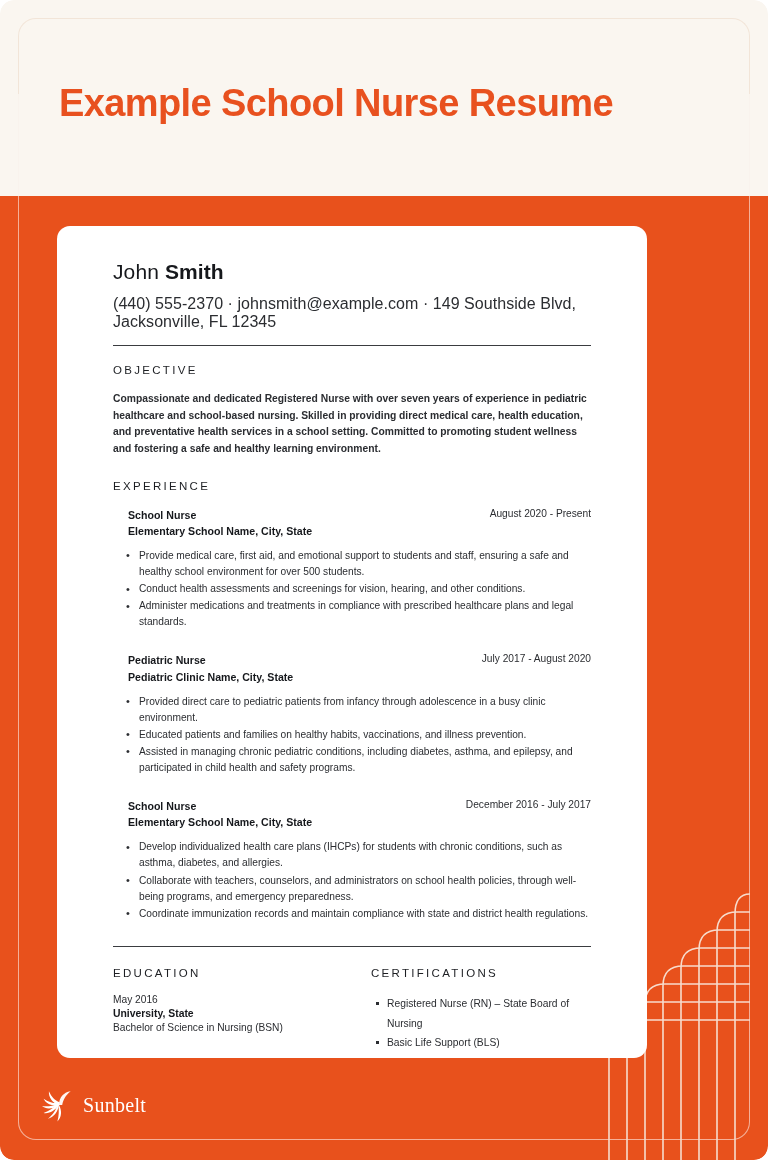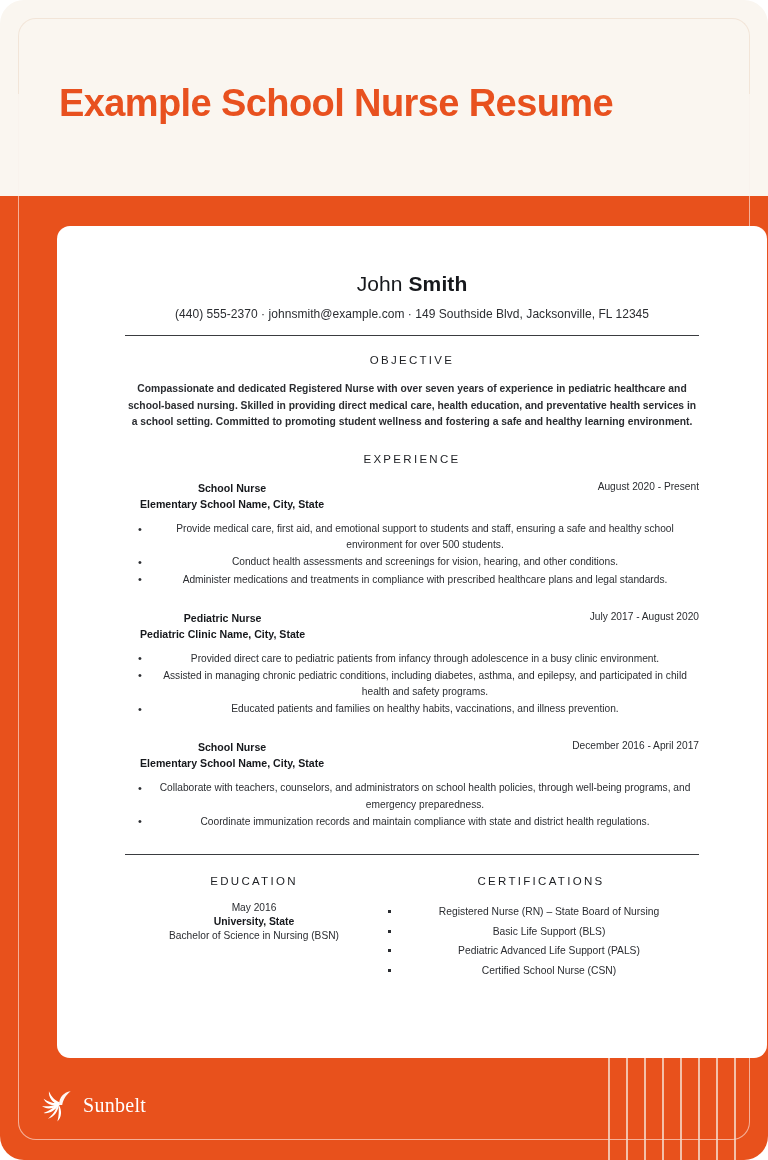--- a/index.html
+++ b/index.html
@@ -11,22 +11,21 @@
     font-family: "Liberation Sans", sans-serif;
     -webkit-font-smoothing: antialiased;
   }
 
   .page {
     position: relative;
     width: 768px;
     height: 1160px;
     overflow: hidden;
     background: #ffffff;
-    border-radius: 24px;
-    text-align: center;
+    border-radius: 14px;
   }
 
   
   .top-band {
     position: absolute;
     left: 0; top: 0;
     width: 768px;
     height: 196px;
     background: #faf6f0;
     border-radius: 14px 14px 0 0;
@@ -84,43 +83,43 @@
     width: 185px;
     height: 290px;
     pointer-events: none;
   }
 
   
   .resume-card {
     position: absolute;
     left: 57px;
     top: 226px;
-    width: 710px;
+    width: 590px;
     height: 832px;
     background: #ffffff;
     border-radius: 13px;
     box-sizing: border-box;
-    padding: 12px;
+    padding: 0;
     overflow: hidden;
   }
   .resume-inner {
     padding: 34px 56px 0 56px;
   }
 
   .name {
     font-size: 21px;
     color: #16181c;
     letter-spacing: 0.1px;
     margin: 0 0 11px 0;
     font-weight: normal;
   }
   .name b { font-weight: bold; }
 
   .contact {
-    font-size: 12px;
+    font-size: 16px;
     color: #2b2d31;
     letter-spacing: 0.05px;
     margin-bottom: 14px;
   }
 
   .rule {
     border: none;
     border-top: 1.6px solid #3a3c40;
     margin: 0 0 18px 0;
   }
@@ -315,36 +314,37 @@
       <div class="job">
         <div class="job-head">
           <div class="job-titles">
             <div>Pediatric Nurse</div>
             <div>Pediatric Clinic Name, City, State</div>
           </div>
           <div class="job-date">July 2017 -  August 2020</div>
         </div>
         <ul class="bullets">
           <li>Provided direct care to pediatric patients from infancy through adolescence in a busy clinic environment.</li>
+          <li>Educated patients and families on healthy habits, vaccinations, and illness prevention.</li>
           <li>Assisted in managing chronic pediatric conditions, including diabetes, asthma, and epilepsy, and participated in child health and safety programs.</li>
-          <li>Educated patients and families on healthy habits, vaccinations, and illness prevention.</li>
         </ul>
       </div>
 
       <div class="job-spacer"></div>
 
       <div class="job">
         <div class="job-head">
           <div class="job-titles">
             <div>School Nurse</div>
             <div>Elementary School Name, City, State</div>
           </div>
-          <div class="job-date">December 2016 - April 2017</div>
+          <div class="job-date">December 2016 - July 2017</div>
         </div>
         <ul class="bullets">
+          <li>Develop individualized health care plans (IHCPs) for students with chronic conditions, such as asthma, diabetes, and allergies.</li>
           <li>Collaborate with teachers, counselors, and administrators on school health policies, through well-being programs, and emergency preparedness.</li>
           <li>Coordinate immunization records and maintain compliance with state and district health regulations.</li>
         </ul>
       </div>
 
       <hr class="rule-bottom">
 
       <div class="two-col">
         <div class="col-edu">
           <h2 class="section-title">EDUCATION</h2>

